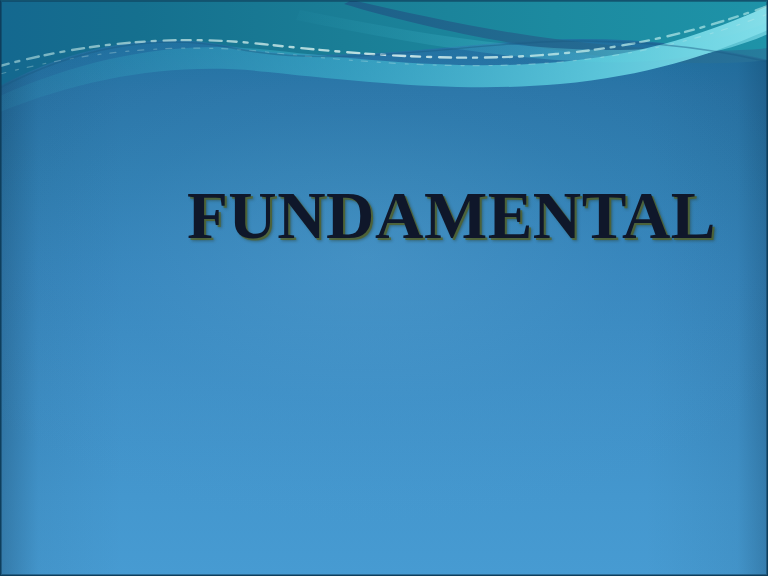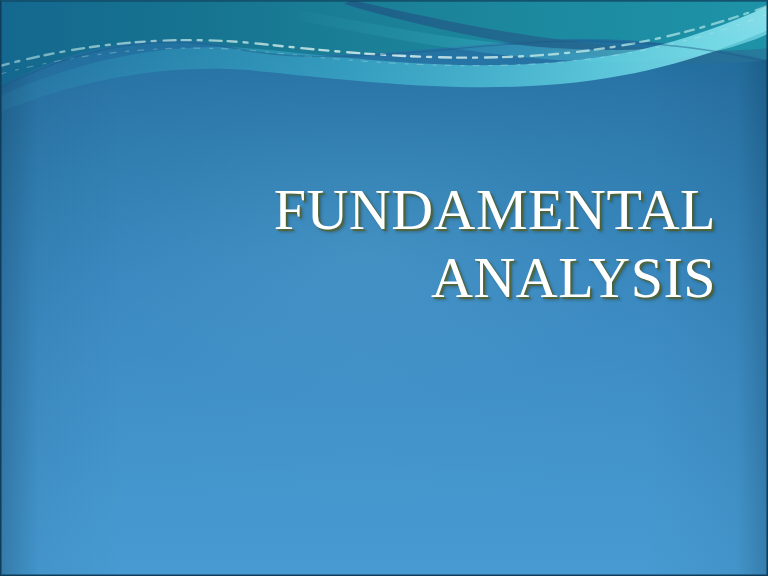--- a/index.html
+++ b/index.html
@@ -79,24 +79,24 @@
   
   .title-block {
     position: absolute;
     left: 64px;
     top: 176px;
     width: 652px;
     text-align: right;
   }
   .title-line {
     display: block;
-    color: #ffffff;
+    color: #0f172a;
     font-family: "Liberation Serif", "DejaVu Serif", serif;
-    font-weight: normal;
-    font-size: 58px;
+    font-weight: bold;
+    font-size: 67px;
     line-height: 1.17;
     letter-spacing: 0.5px;
     white-space: nowrap;
     text-shadow:
        2px 2px 0px rgba(90,96,20,0.65),
        3px 3px 3px rgba(40,48,14,0.40);
   }
 
   
   .frame {
@@ -209,19 +209,18 @@
              C 650,54 716,34 768,14" fill="none" stroke="#CFEDEA" stroke-opacity="0.30" stroke-width="1.2" stroke-linecap="round" stroke-dasharray="6 10 3 9"></path>
 
     <path d="M 0,88
              C 72,50 152,32 232,48
              C 332,68 432,48 542,42
              C 622,38 702,46 768,62" fill="none" stroke="#1A5B82" stroke-opacity="0.45" stroke-width="1.4"></path>
   </svg>
 
   <div class="title-block">
     <span class="title-line">FUNDAMENTAL</span>
-    <span class="title-line">ANALYSIS</span>
   </div>
 
   <div class="frame"></div>
   <div class="frame-inner"></div>
 
 </div>
 
 </body></html>

